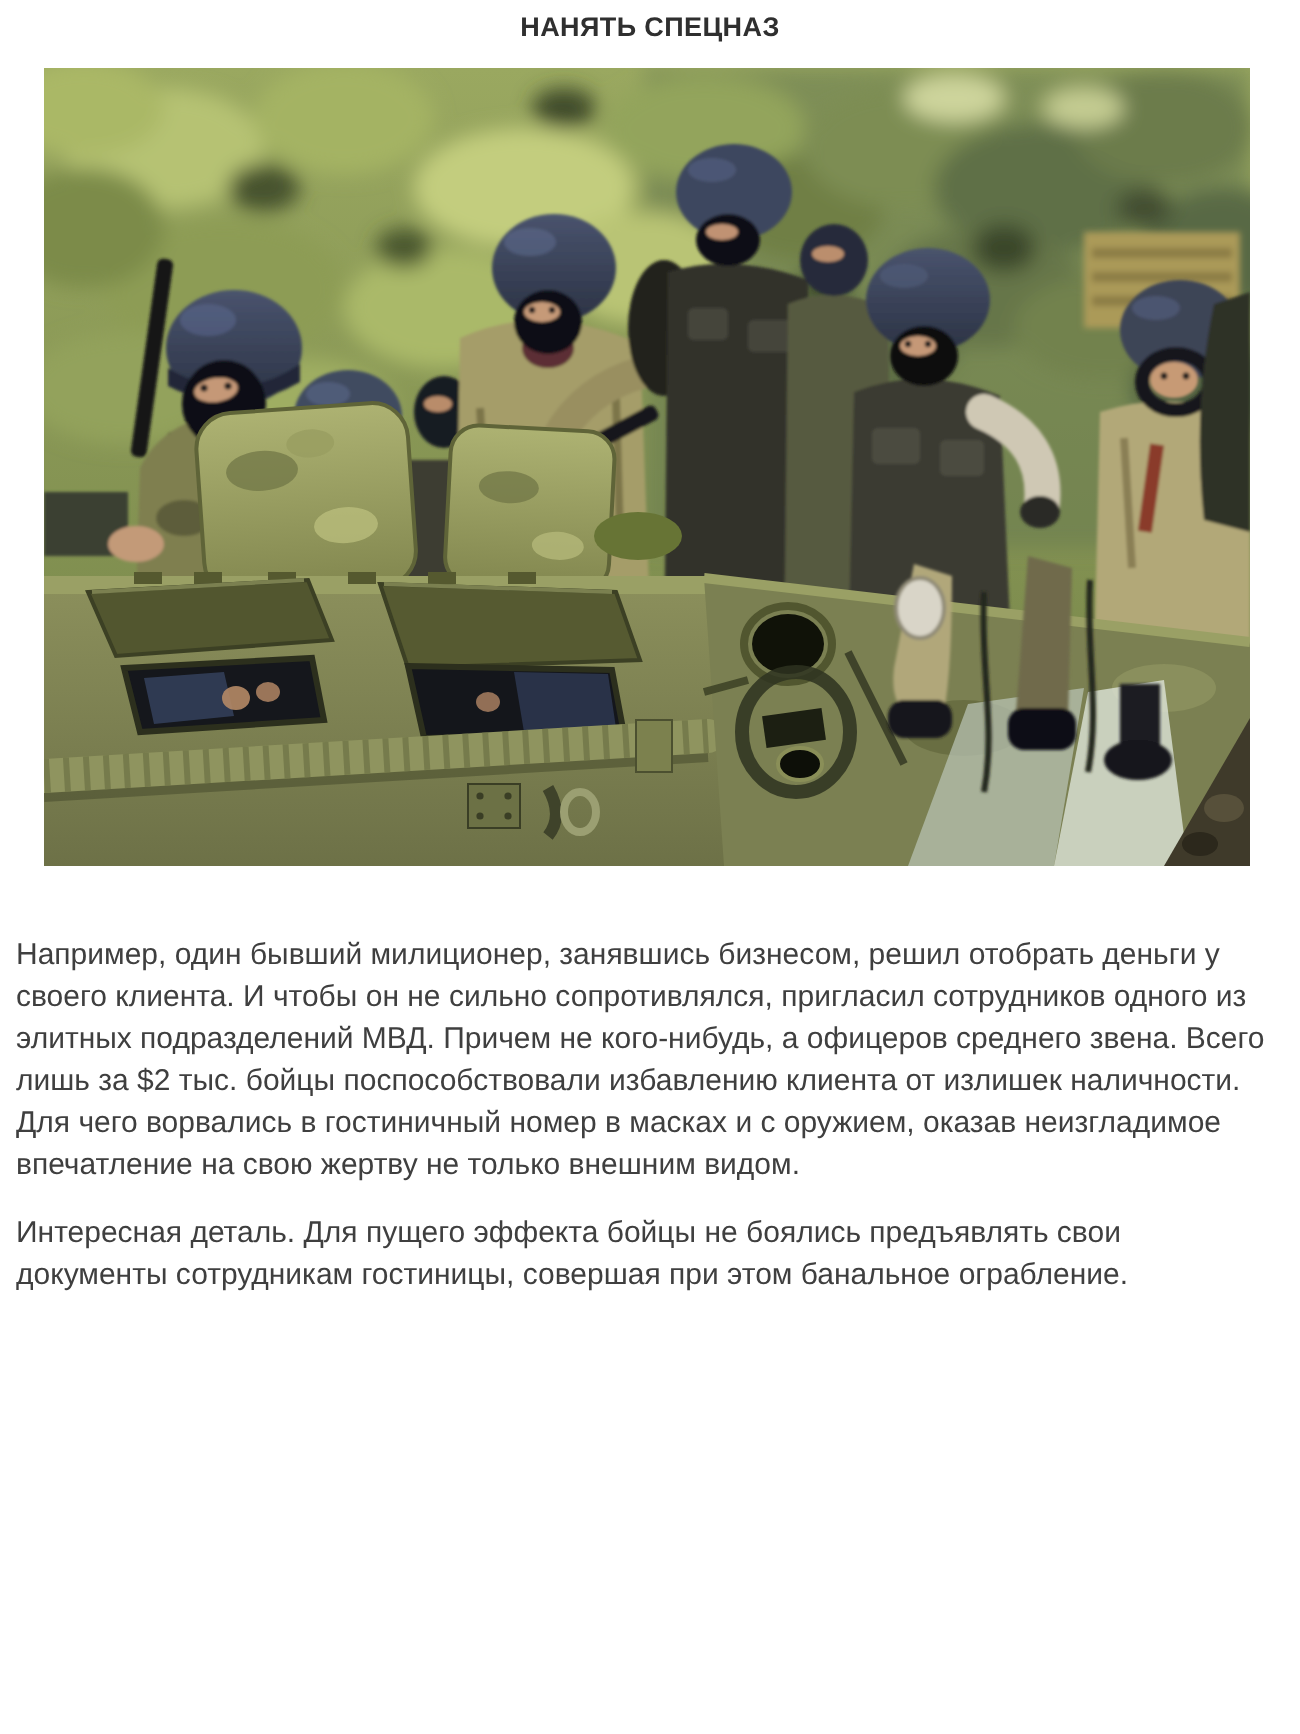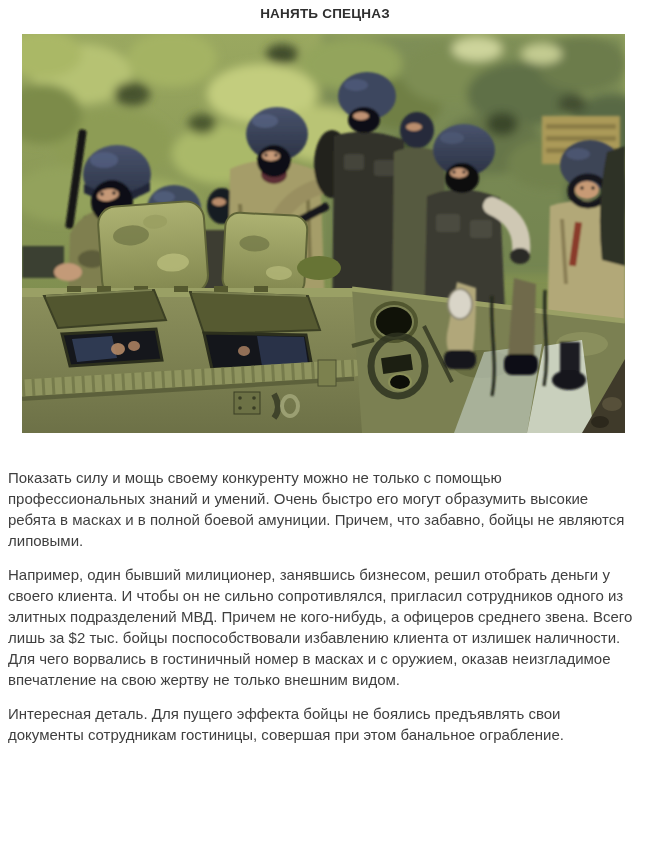--- a/index.html
+++ b/index.html
@@ -306,16 +306,15 @@
       <rect x="482" y="320" width="34" height="21" rx="8" fill="#101014"></rect>
       <rect x="538" y="308" width="20" height="36" fill="#1a1a20"></rect>
       <ellipse cx="547" cy="346" rx="17" ry="10" fill="#14141a"></ellipse>
       <path d="M470,262 C468,300 476,330 470,362" stroke="#23251a" stroke-width="3" fill="none"></path>
       <path d="M523,256 C521,292 528,320 522,352" stroke="#23251a" stroke-width="3" fill="none"></path>
     </g>
   </svg>
 </figure>
 
 <section class="article-body">
-  <p>Показать силу и мощь своему конкуренту можно не только с помощью профессиональных знаний и умений. Очень быстро его могут образумить высокие ребята в масках и в полной боевой амуниции. Причем, что забавно, бойцы не являются липовыми.</p>
   <p>Например, один бывший милиционер, занявшись бизнесом, решил отобрать деньги у своего клиента. И чтобы он не сильно сопротивлялся, пригласил сотрудников одного из элитных подразделений МВД. Причем не кого-нибудь, а офицеров среднего звена. Всего лишь за $2 тыс. бойцы поспособствовали избавлению клиента от излишек наличности. Для чего ворвались в гостиничный номер в масках и с оружием, оказав неизгладимое впечатление на свою жертву не только внешним видом.</p>
   <p>Интересная деталь. Для пущего эффекта бойцы не боялись предъявлять свои документы сотрудникам гостиницы, совершая при этом банальное ограбление.</p>
 </section>
 
 </body></html>

